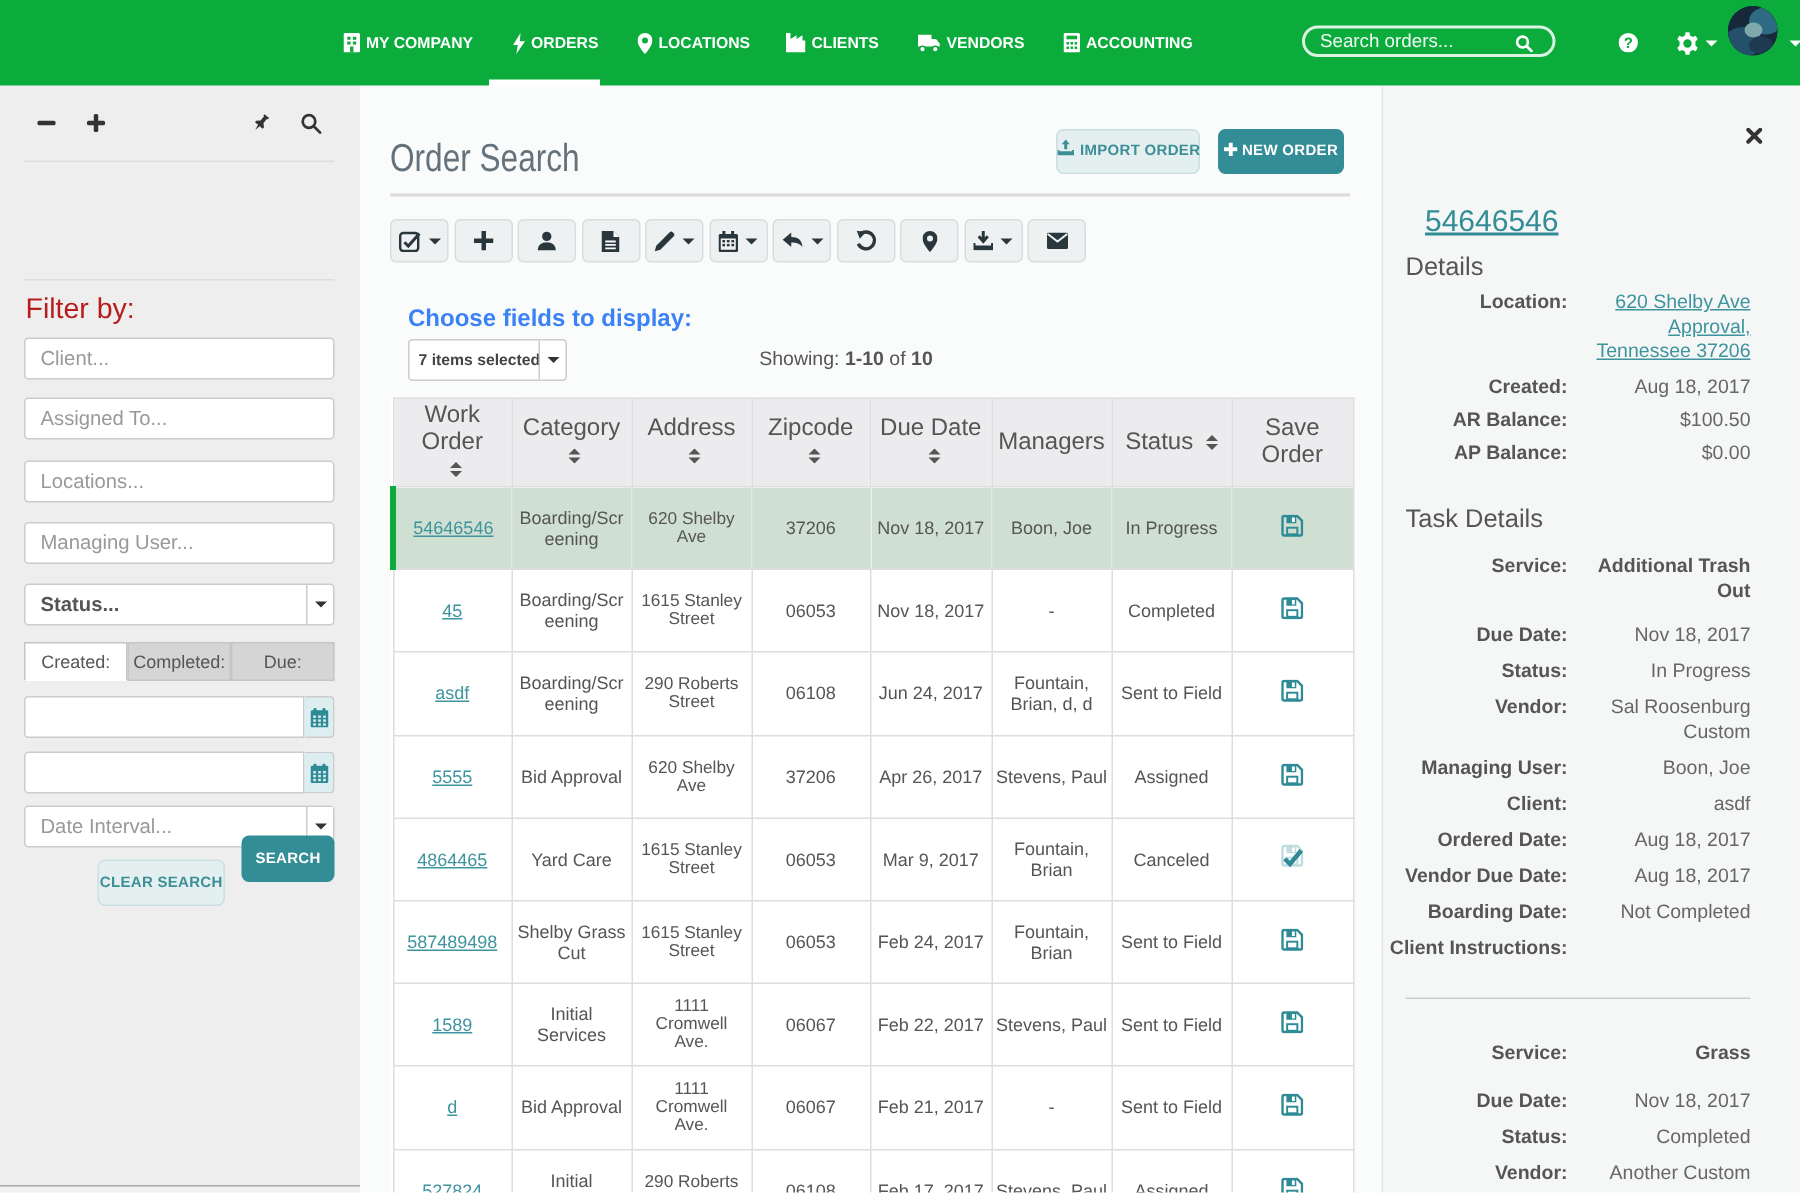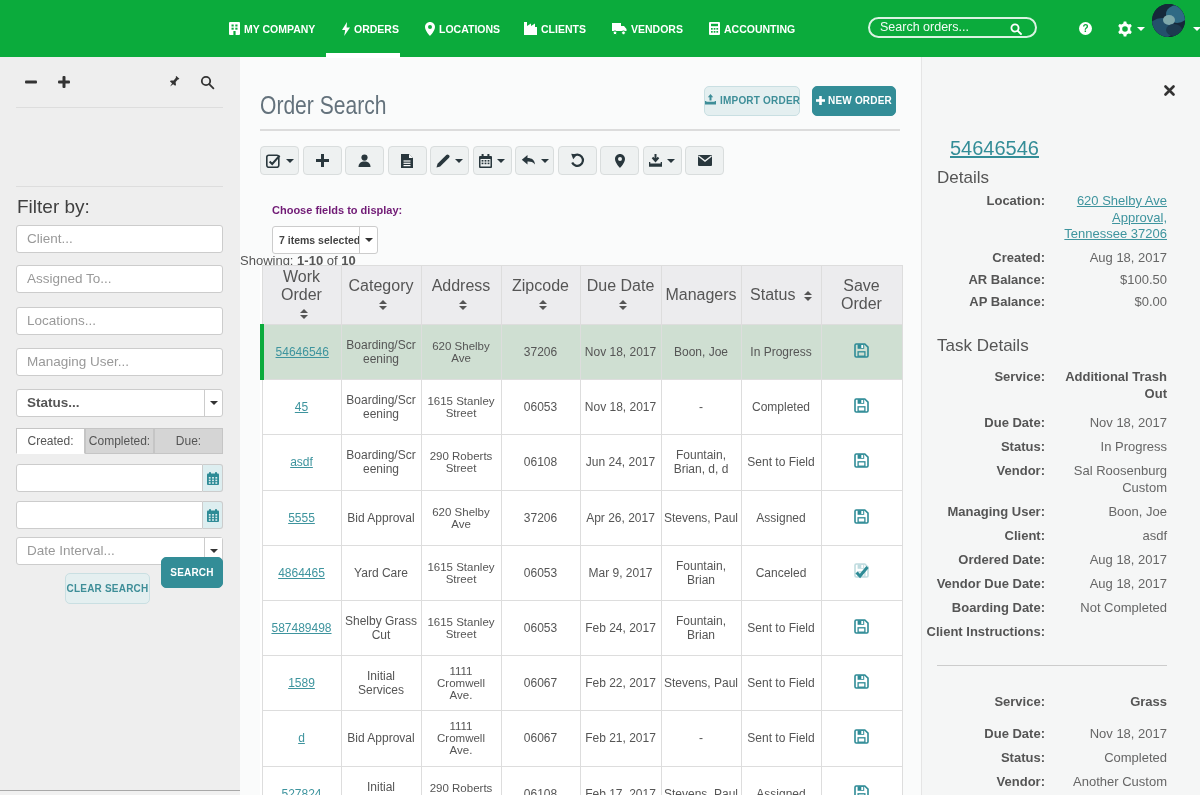--- a/index.html
+++ b/index.html
@@ -15,39 +15,39 @@
 .navitem svg{display:block}
 .navtab{position:absolute;left:326px;top:53px;width:74px;height:5px;background:#fff}
 .searchpill{position:absolute;left:868px;top:17px;width:169px;height:21px;border:2px solid rgba(255,255,255,.85);border-radius:11px;color:rgba(255,255,255,.95);font-size:12.5px;line-height:17px;padding-left:10px}
 .tb-ico{position:absolute;top:0;height:57px;display:flex;align-items:center;color:#fff}
 .caret{display:inline-block;width:0;height:0;border-left:4px solid transparent;border-right:4px solid transparent;border-top:4px solid #fff;margin-left:4px}
 .avatar{position:absolute;left:1152px;top:4px;width:33px;height:33px;border-radius:50%;background:#123;overflow:hidden}
 
 .sb-ico{position:absolute;color:#333}
 .sb-hr{position:absolute;left:16px;width:207px;border-top:1px solid #ddd}
 .sb-input{position:absolute;left:16px;width:207px;height:28px;background:#fff;border:1px solid #ccc;border-radius:3px;color:#999;font-size:13.5px;line-height:26px;padding-left:10px}
-.sb-label{position:absolute;left:17px;color:#404040}
+.sb-label{position:absolute;left:17px;color:#b91c1c}
 .selcaret{position:absolute;right:0;top:0;width:18px;height:100%;border-left:1px solid #ccc;display:flex;align-items:center;justify-content:center}
 .selcaret i{width:0;height:0;border-left:4px solid transparent;border-right:4px solid transparent;border-top:4px solid #333}
 .tabs{position:absolute;left:16px;top:371px;width:207px;height:26px;display:flex;font-size:12px;color:#555}
 .tabs div{flex:1;text-align:center;line-height:24px;background:#d5d5d5;border:1px solid #c5c5c5}
 .tabs div.act{background:#fff;border-bottom:1px solid #fff}
 .dateinp{position:absolute;left:16px;width:207px;height:28px}
 .dateinp .fld{position:absolute;left:0;top:0;width:187px;height:28px;background:#fff;border:1px solid #ccc;border-radius:3px 0 0 3px}
 .dateinp .add{position:absolute;right:0;top:0;width:20px;height:28px;background:#ddeef0;border:1px solid #ccc;border-left:0;border-radius:0 3px 3px 0;display:flex;align-items:center;justify-content:center}
 .btn{display:inline-block;text-align:center;font-weight:bold;border-radius:5px;font-size:10px;white-space:nowrap;letter-spacing:.2px}
 .btn-light{background:#e4eff0;color:#3e8e98;border:1px solid #c9dfe2}
 .btn-teal{background:#338d97;color:#fff;border:1px solid #338d97}
 
 .title{position:absolute;font-size:26px;font-weight:normal;color:#64727c;transform:scaleX(.81);transform-origin:0 0;white-space:nowrap}
 .mainhr{position:absolute;left:260px;top:129px;width:640px;border-top:2px solid #dcdcdc}
 .toolbar{position:absolute;display:flex;gap:3.5px}
 .tbtn{width:39px;height:29px;background:#eef1f1;border:1px solid #d9dddd;border-radius:4px;display:flex;align-items:center;justify-content:center;color:#29373d}
 .tbtn .caret2{width:0;height:0;border-left:4px solid transparent;border-right:4px solid transparent;border-top:4px solid #29373d;margin-left:5px}
-.cflabel{position:absolute;font-weight:bold;font-size:11px;color:#701a75}
+.cflabel{position:absolute;font-weight:bold;font-size:16px;color:#3b82f6}
 .cfselect{position:absolute;width:106px;height:28px;background:#fff;border:1px solid #ccc;border-radius:3px;font-weight:bold;font-size:10.5px;color:#444;line-height:26px;padding-left:6px;white-space:nowrap}
 .showing{position:absolute;font-size:13px;color:#555}
 table.grid{border-collapse:collapse;table-layout:fixed;width:640px;font-size:12px;color:#555;background:#fff}
 table.grid th,table.grid td{border:1px solid #ddd;text-align:center;vertical-align:middle;padding:2px 3px;overflow:hidden}
 table.grid td:nth-child(5),table.grid td:nth-child(4){white-space:nowrap}
 table.grid td:nth-child(6){padding:2px 1px}
 table.grid td:nth-child(3){font-size:11.5px}
 table.grid th{background:#ececee;font-weight:normal;height:56.5px;font-size:16px}
 table.grid td{height:55.2px}
 table.grid a{color:#3e949e;text-decoration:underline}
@@ -245,21 +245,21 @@
         <svg width="14" height="11" viewBox="0 0 14 11">
           <rect width="14" height="11" rx="1" fill="#29373d"></rect>
           <path d="M0.5 1 L7 6 L13.5 1" fill="none" stroke="#eef1f1" stroke-width="1.4"></path>
         </svg>
       </div>
   </div>
   <div class="cflabel" style="left:32px;top:147px;position:absolute">Choose fields to display:</div>
   <div class="cfselect" style="left:32px;top:169px;position:absolute">7 items selected<span class="selcaret">
         <i></i>
       </span></div>
-  <div class="showing" style="position:absolute;left:0;width:648px;top:196px;text-align:left">Showing: <b>1-10</b> of <b>10</b></div>
+  <div class="showing" style="position:absolute;left:0;width:648px;top:174px;text-align:center">Showing: <b>1-10</b> of <b>10</b></div>
   <table class="grid" style="left:20px;top:208px;position:absolute">
     <colgroup>
         <col style="width:79px">
         <col style="width:80px">
         <col style="width:80px">
         <col style="width:79px">
         <col style="width:81px">
         <col style="width:80px">
         <col style="width:80px">
         <col style="width:81px">

